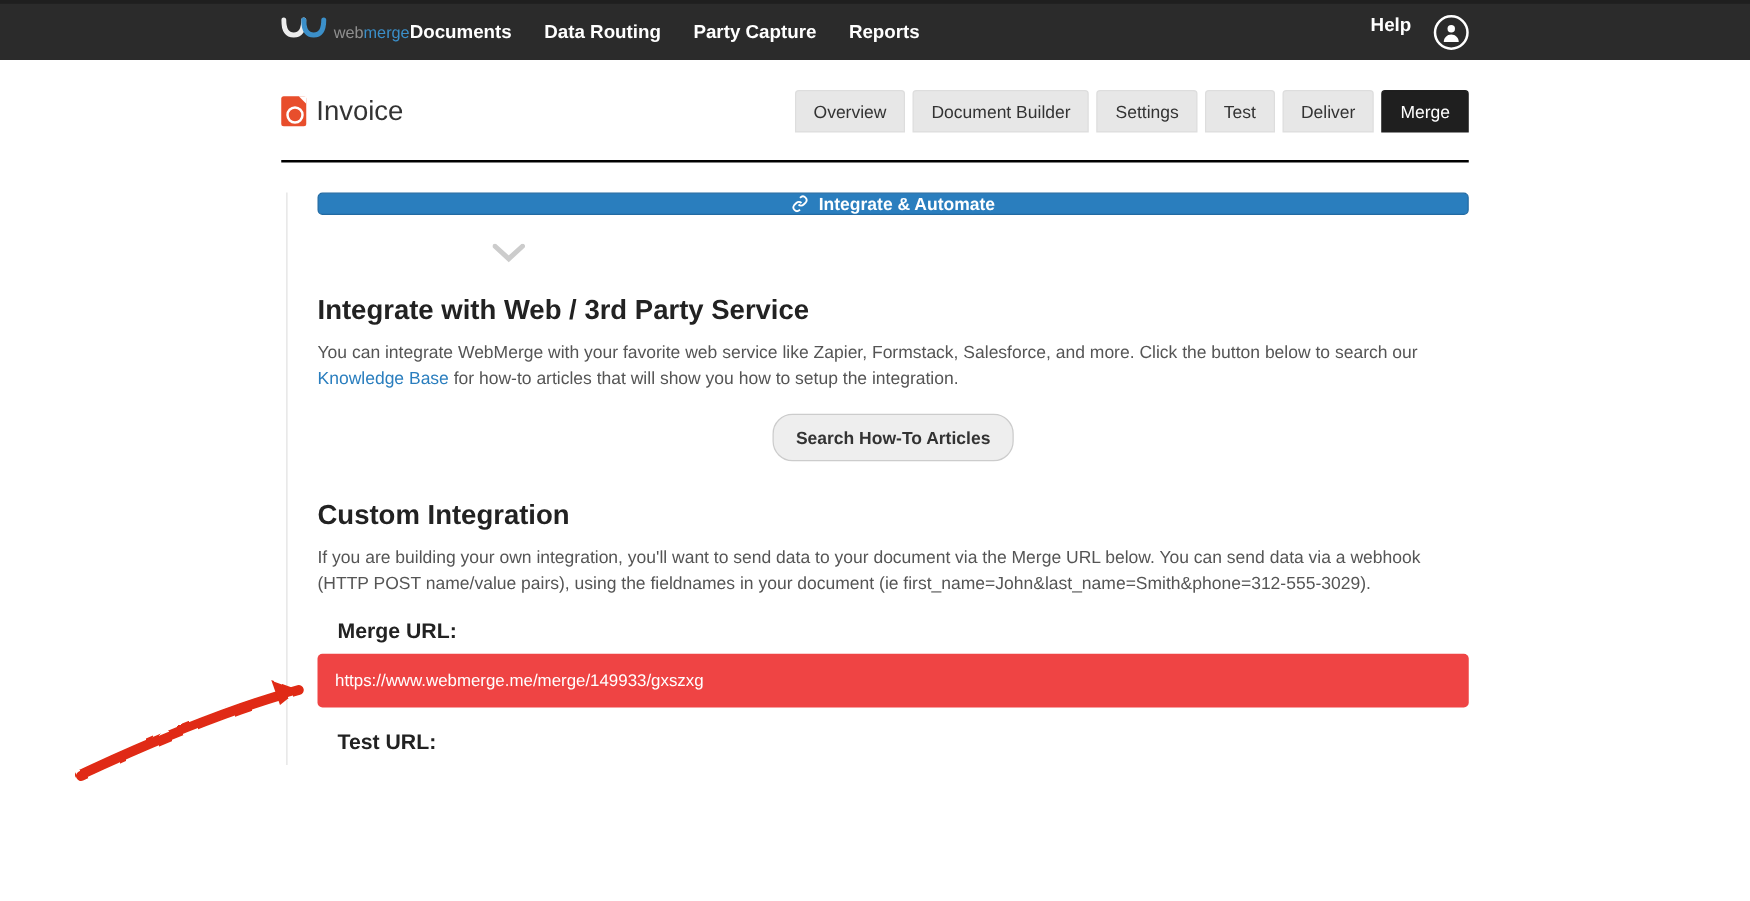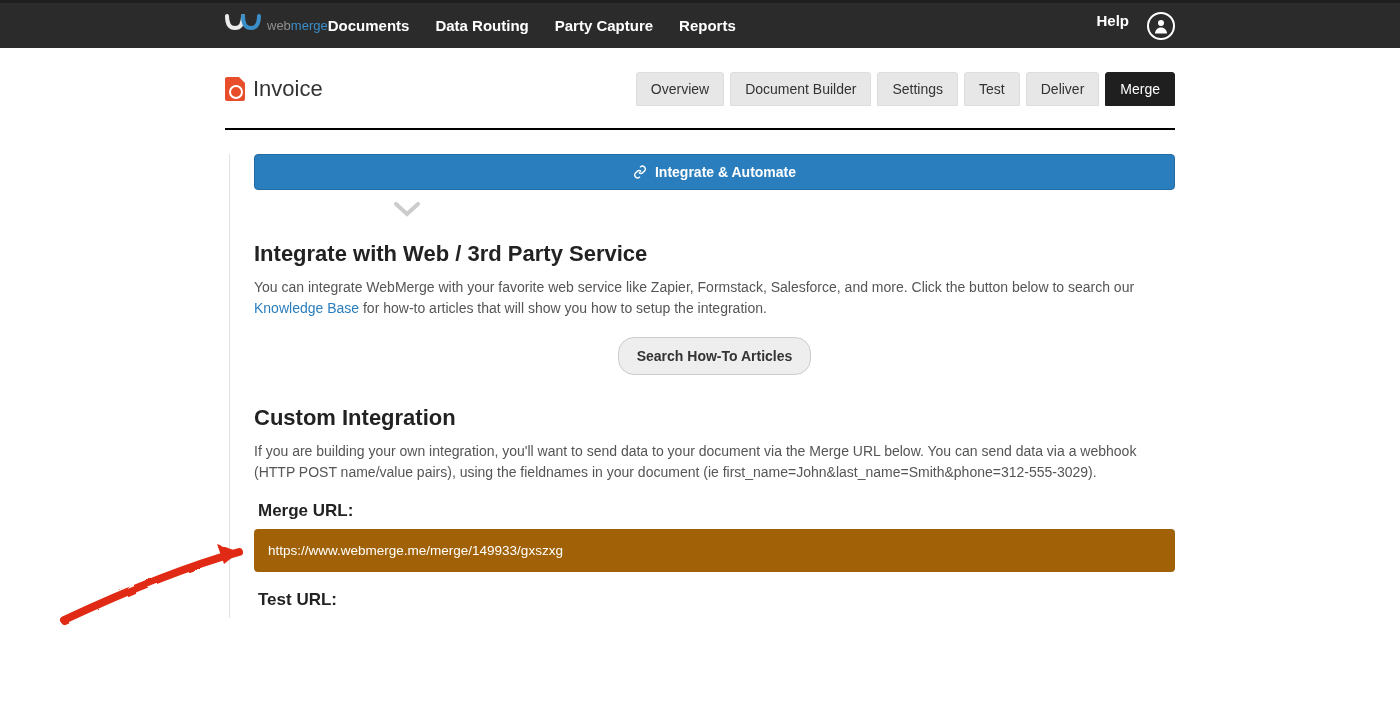--- a/index.html
+++ b/index.html
@@ -24,32 +24,32 @@
   .page-title .pdf-icon::after { content:""; position:absolute; top:8px; left:4px; width:10px; height:10px; border-radius:50%; border:2px solid #fff;}
   .tabs { display: flex; gap: 6px; }
   .tab { background: #e7e7e7; padding: 8px 14px; font-size: 14px; color: #333; border-radius: 3px 3px 0 0; cursor: pointer; border:1px solid #ddd;}
   .tab.active { background: #1f1f1f; color: #fff; border-color:#1f1f1f;}
   .content { display: flex; gap: 20px; padding-top: 24px; }
   .sidebar { width: 210px; flex-shrink: 0; }
   .sidebar h2 { font-size: 21px; font-weight: 400; margin-bottom: 14px; color:#333;}
   .sidebar p { font-size: 13px; color: #555; line-height: 1.45; margin-bottom: 18px; }
   .divider { width: 1px; background: #e2e2e2; margin: 0 4px; }
   .main { flex: 1; position:relative; }
-  .option-row { display: flex; margin-bottom: 12px; }
+  .option-row { display: flex; margin-bottom: 24px; flex-direction: column; }
   .option-btn { flex: 1; height: 36px; display: flex; align-items: center; justify-content: center; gap: 8px; font-size: 14px; font-weight: 600; border-radius: 4px; cursor: pointer; }
   .option-btn.primary { background: #2a7ebe; color: #fff; border:1px solid #226aa2;}
   .option-btn.secondary { background: #eee; color: #333; border:1px solid #d2d2d2;}
   .chevron-down { text-align: center; color: #ccc; font-size: 20px; margin-top: -2px; margin-left: calc(16.6% - 14px); width:28px;}
   .section h2 { font-size: 22px; font-weight: 700; color: #222; margin: 18px 0 10px; }
   .section p { font-size: 14px; color: #555; line-height: 1.5; }
   .link { color: #2a7ebe; text-decoration: none; }
   .center { display: flex; justify-content: center; margin: 18px 0 30px; }
   .howto-btn { background: #eee; border: 1px solid #ccc; border-radius: 16px; padding: 10px 18px; font-size: 14px; font-weight: 600; color: #333; cursor: pointer; }
-  .url-label { font-size: 17px; font-weight: 700; color: #222; margin: 18px 4px 8px; }
-  .url-box { background: #a16207; color: #fff; padding: 14px 14px; border-radius: 4px; font-size: 13.5px; word-break: break-all; }
+  .url-label { font-size: 17px; font-weight: 700; color: #222; margin: 18px 16px 8px; }
+  .url-box { background: #ef4444; color: #fff; padding: 14px 14px; border-radius: 4px; font-size: 13.5px; word-break: break-all; }
   .arrow { position: absolute; left: -210px; top: 378px; pointer-events:none; }
   .icon { display:inline-flex; }
 </style>
 </head>
 <body>
 
 <div class="topbar">
   <div class="topbar-inner">
     <div class="logo">
       <svg width="42" height="28" viewBox="0 0 42 28">

